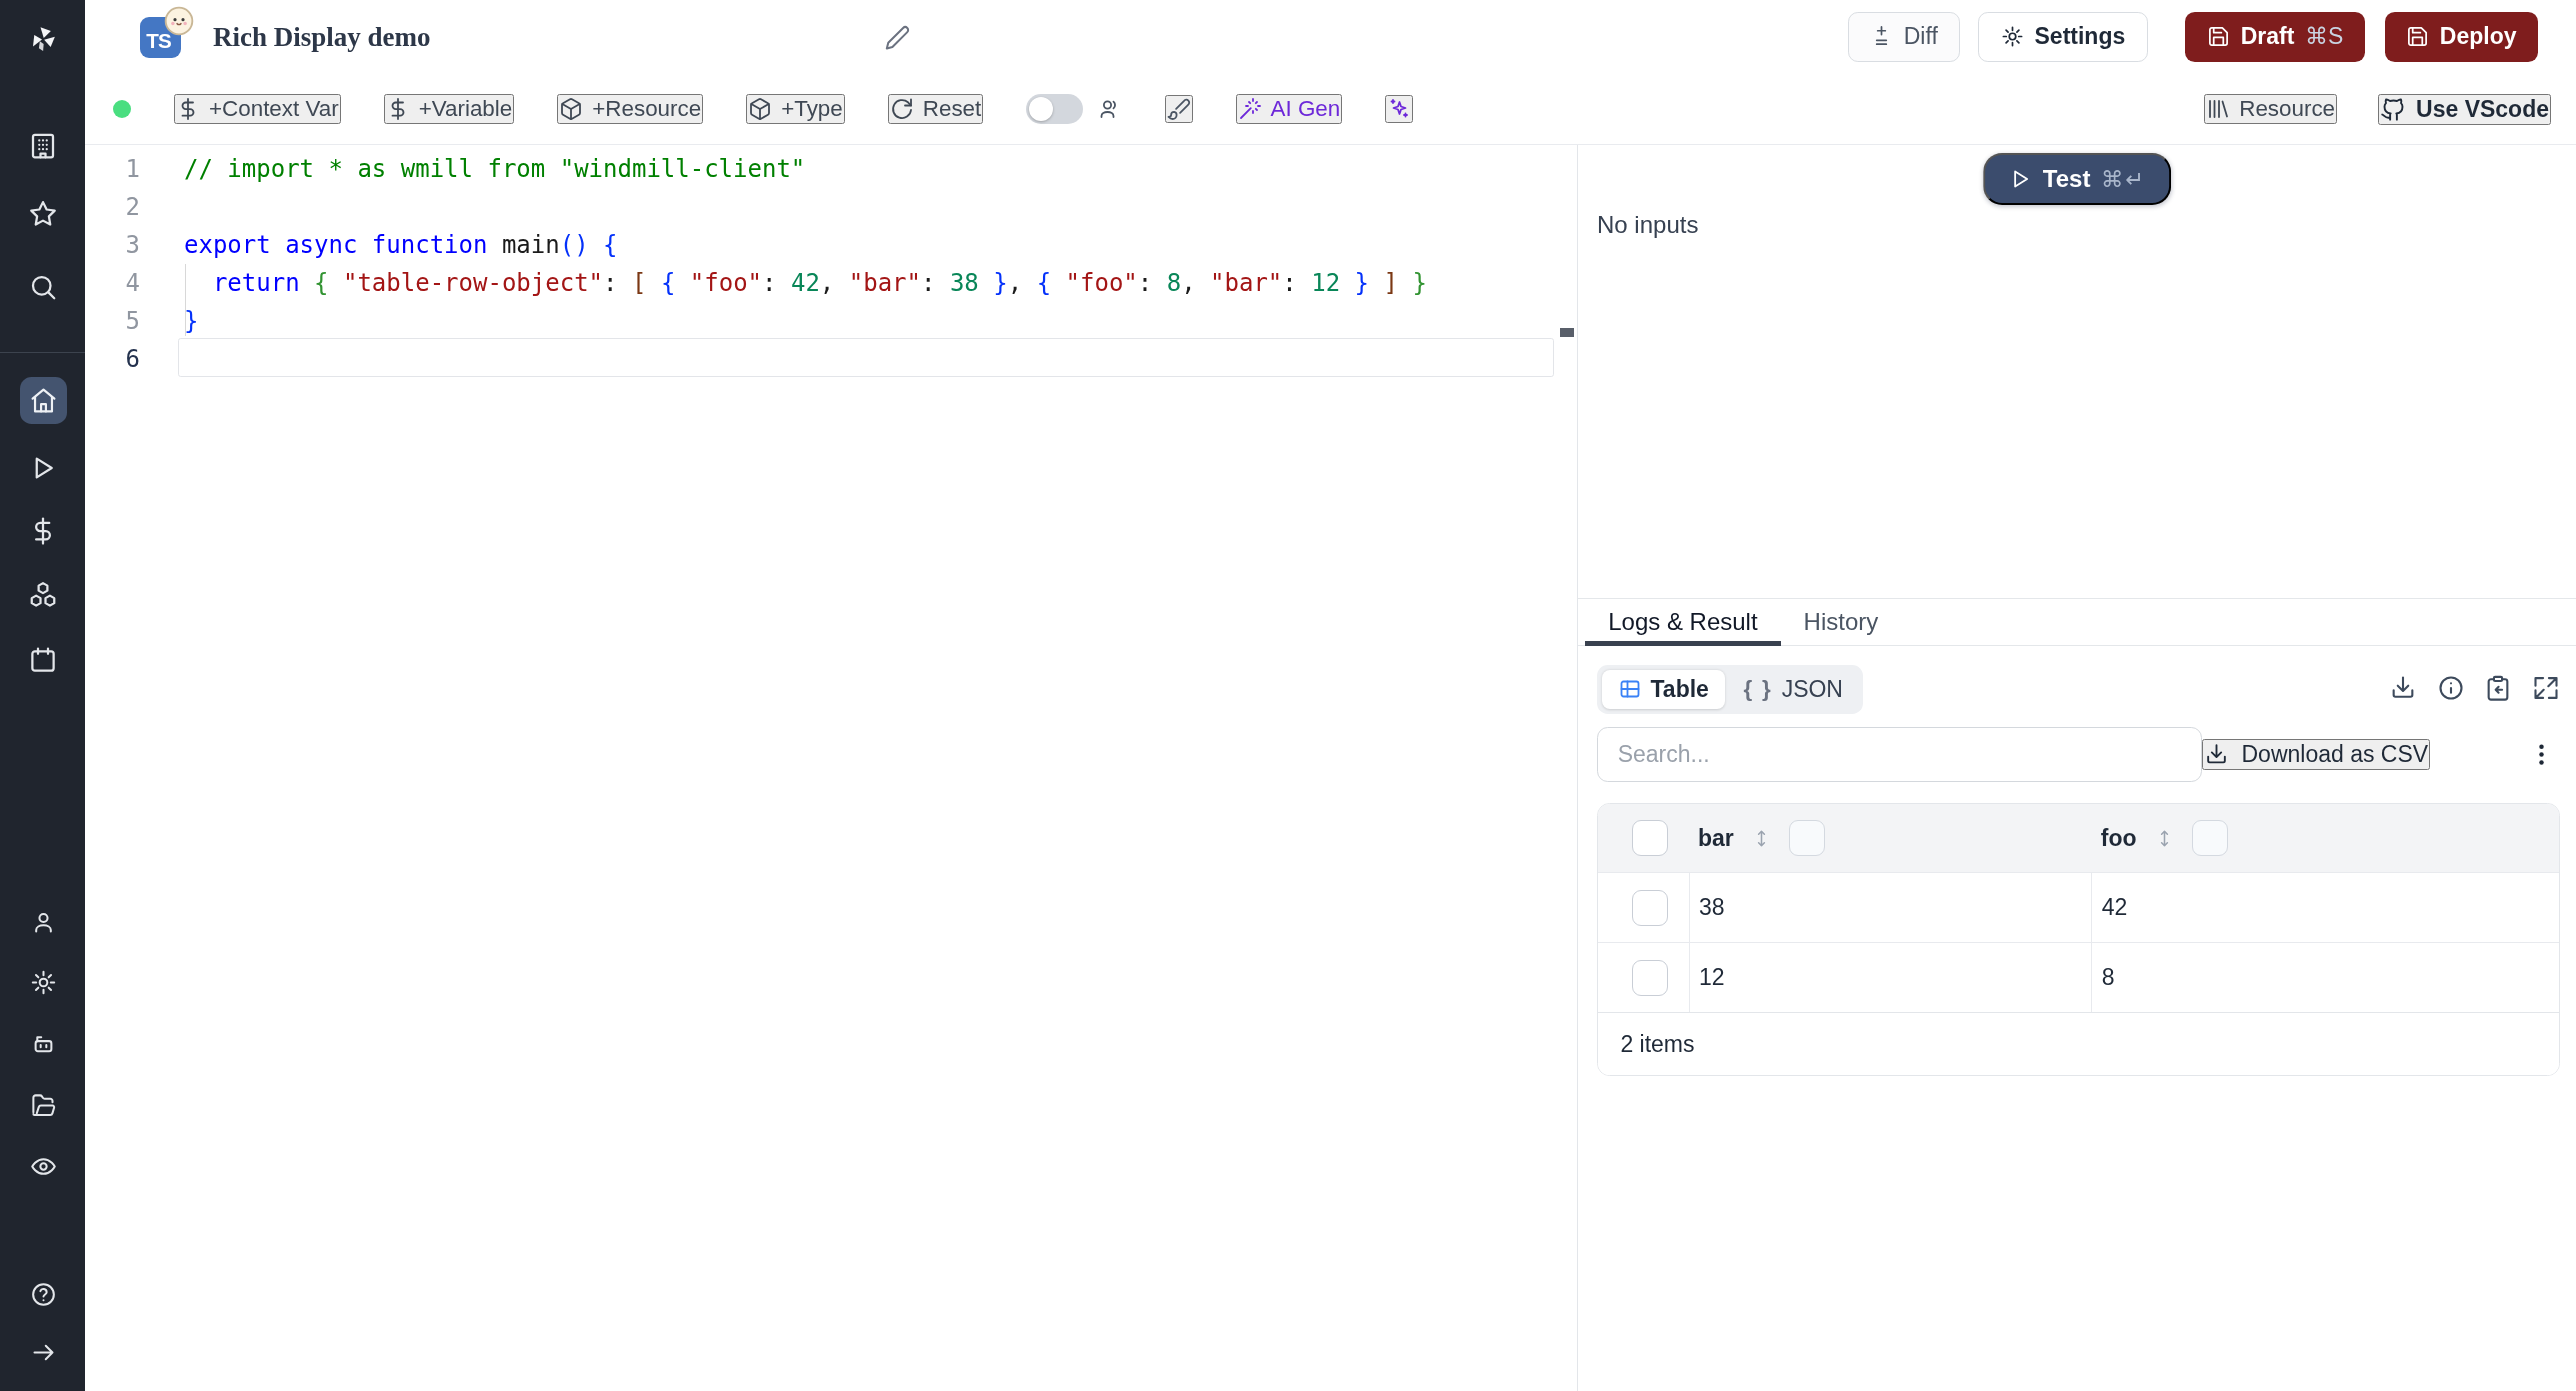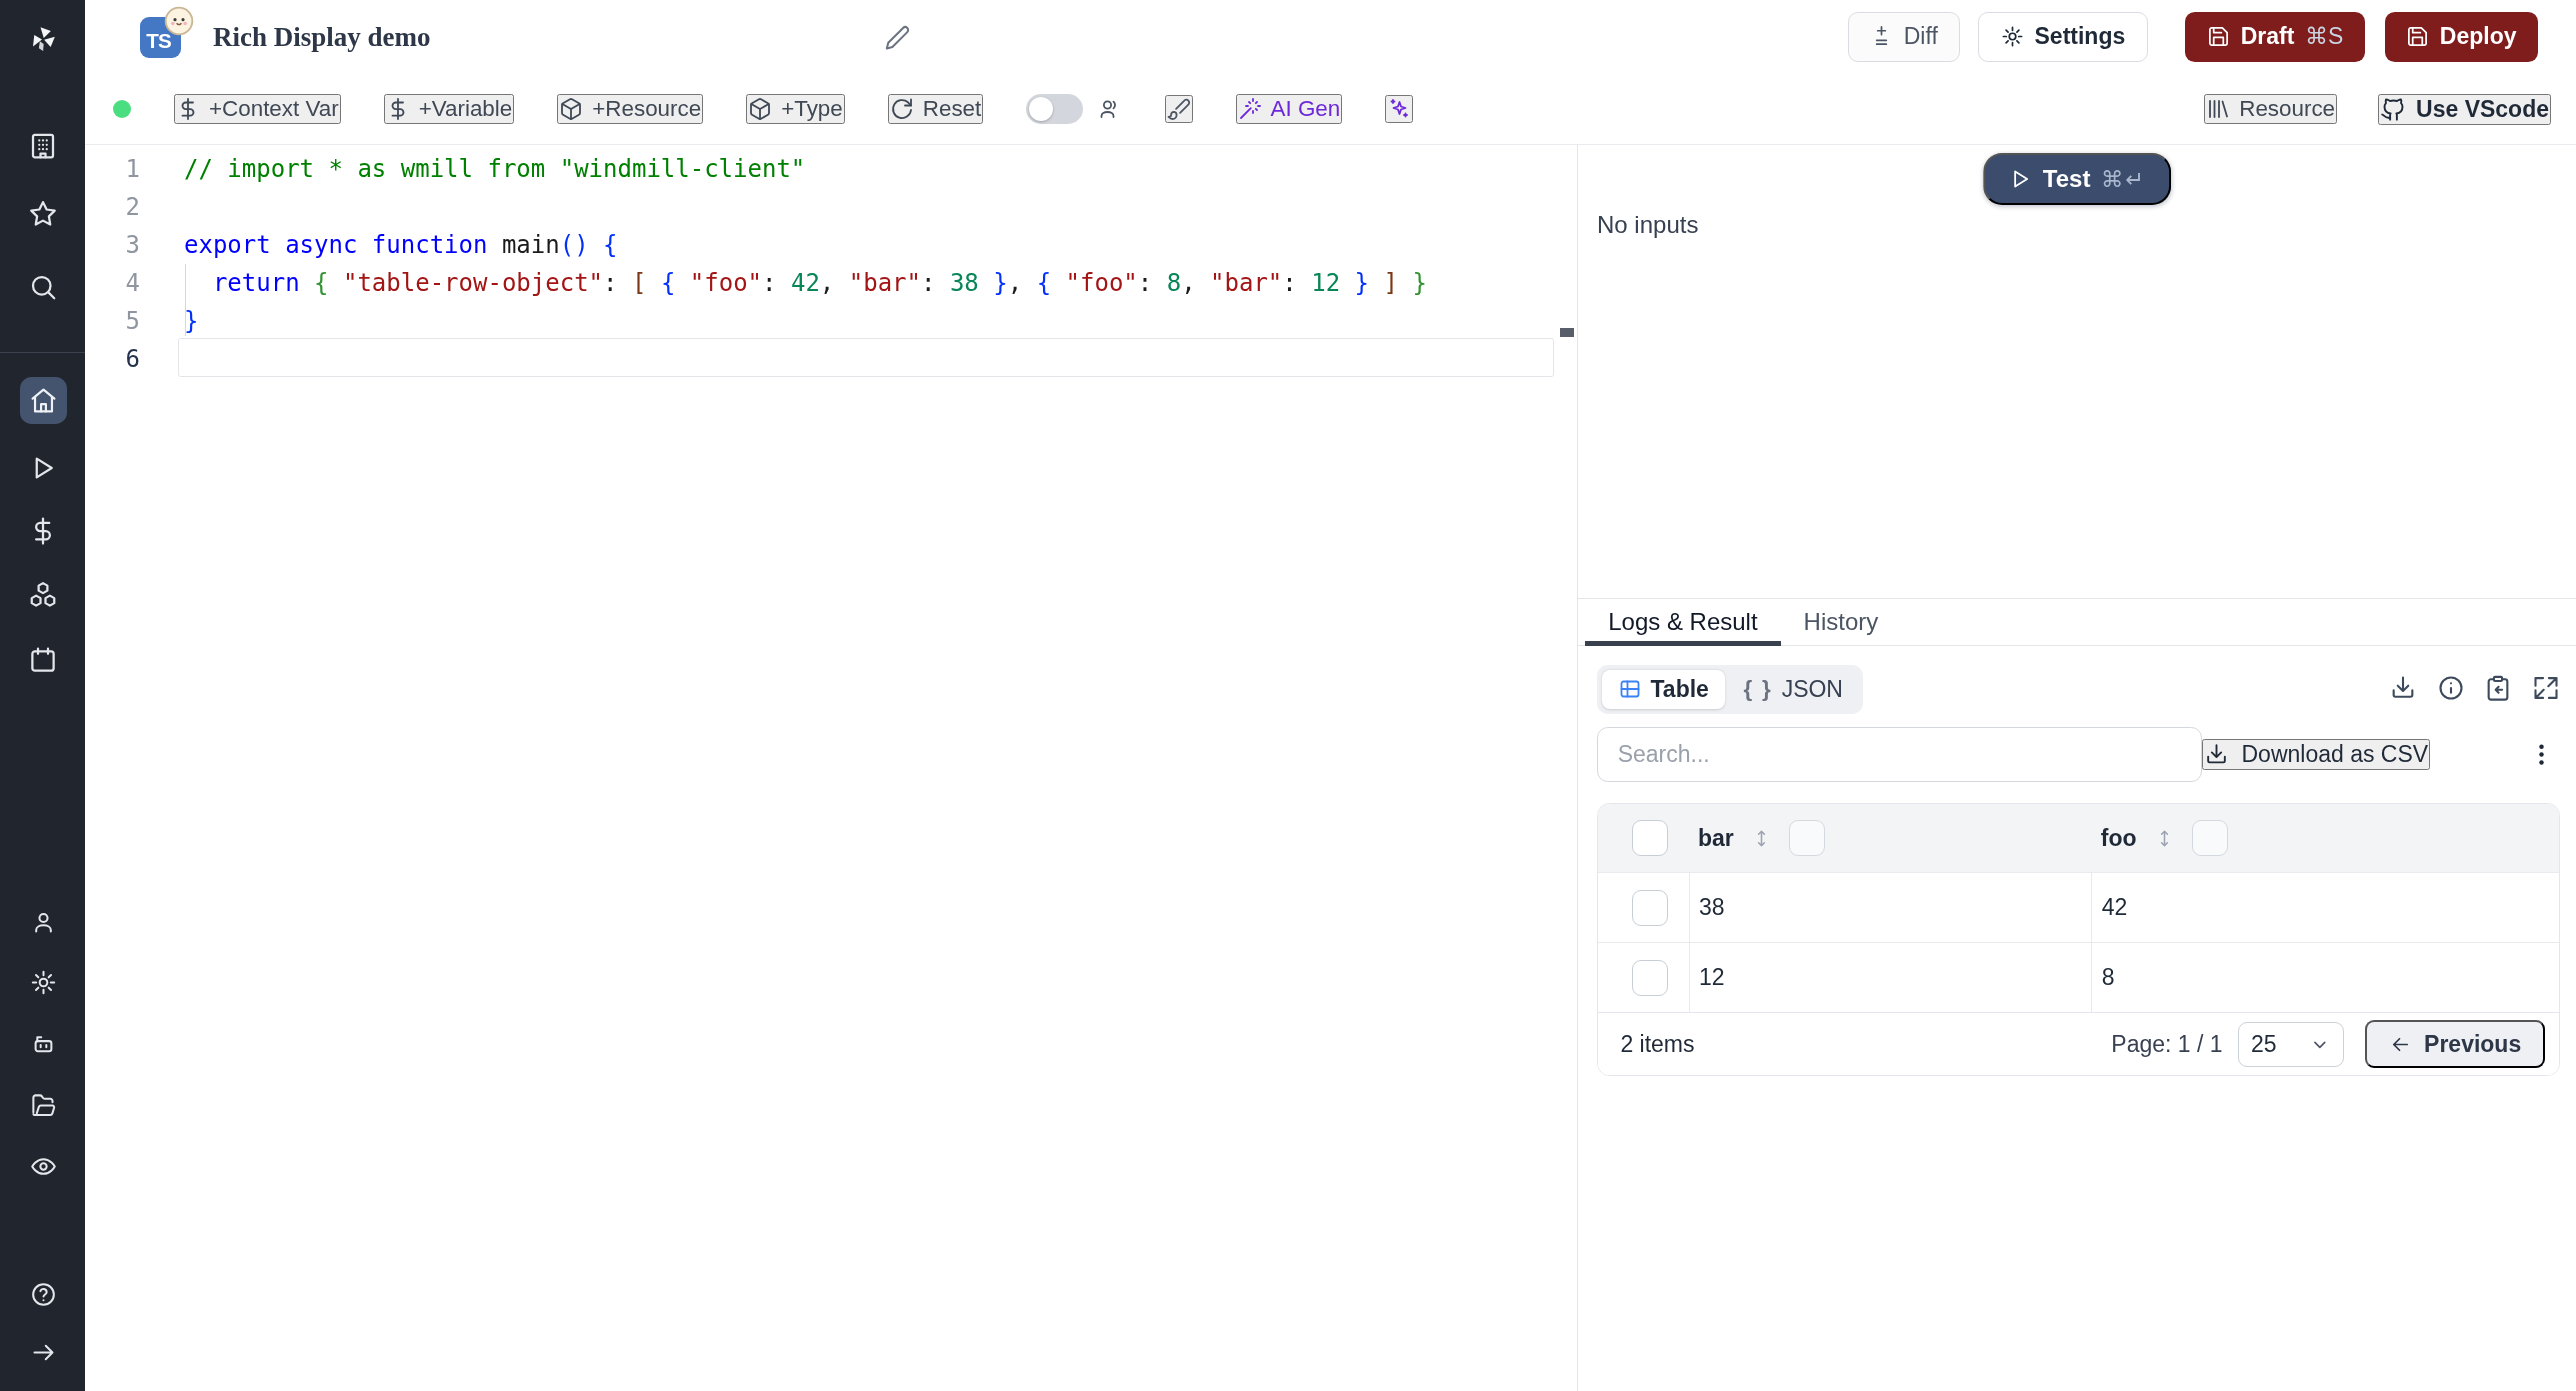--- a/index.html
+++ b/index.html
@@ -494,35 +494,20 @@
                 <div class="t-row">
                   <div class="t-cell t-check">
                     <span class="cb"></span>
                   </div>
                   <div class="t-cell t-bar">12</div>
                   <div class="t-cell t-foo">8</div>
                 </div>
               </div>
             <div class="t-foot">
               <span class="items-count">2 items</span>
-              <div class="foot-right">
-                <span class="page-label">Page: 1 / 1</span>
-                <div class="page-select">
-                  <span>25</span>
-                  <svg viewBox="0 0 24 24" fill="none" stroke="currentColor" stroke-width="2" stroke-linecap="round" stroke-linejoin="round">
-                      <path d="m6 9 6 6 6-6"></path>
-                    </svg>
-                </div>
-                <button class="prev-btn">
-                  <svg viewBox="0 0 24 24" fill="none" stroke="currentColor" stroke-width="1.8" stroke-linecap="round" stroke-linejoin="round">
-                      <path d="M19 12H5M11 18l-6-6 6-6"></path>
-                    </svg>
-                  <span>Previous</span>
-                </button>
-              </div>
             </div>
           </div>
         </div>
       </div>
 
     </div>
   </div>
 </div>
 
 

